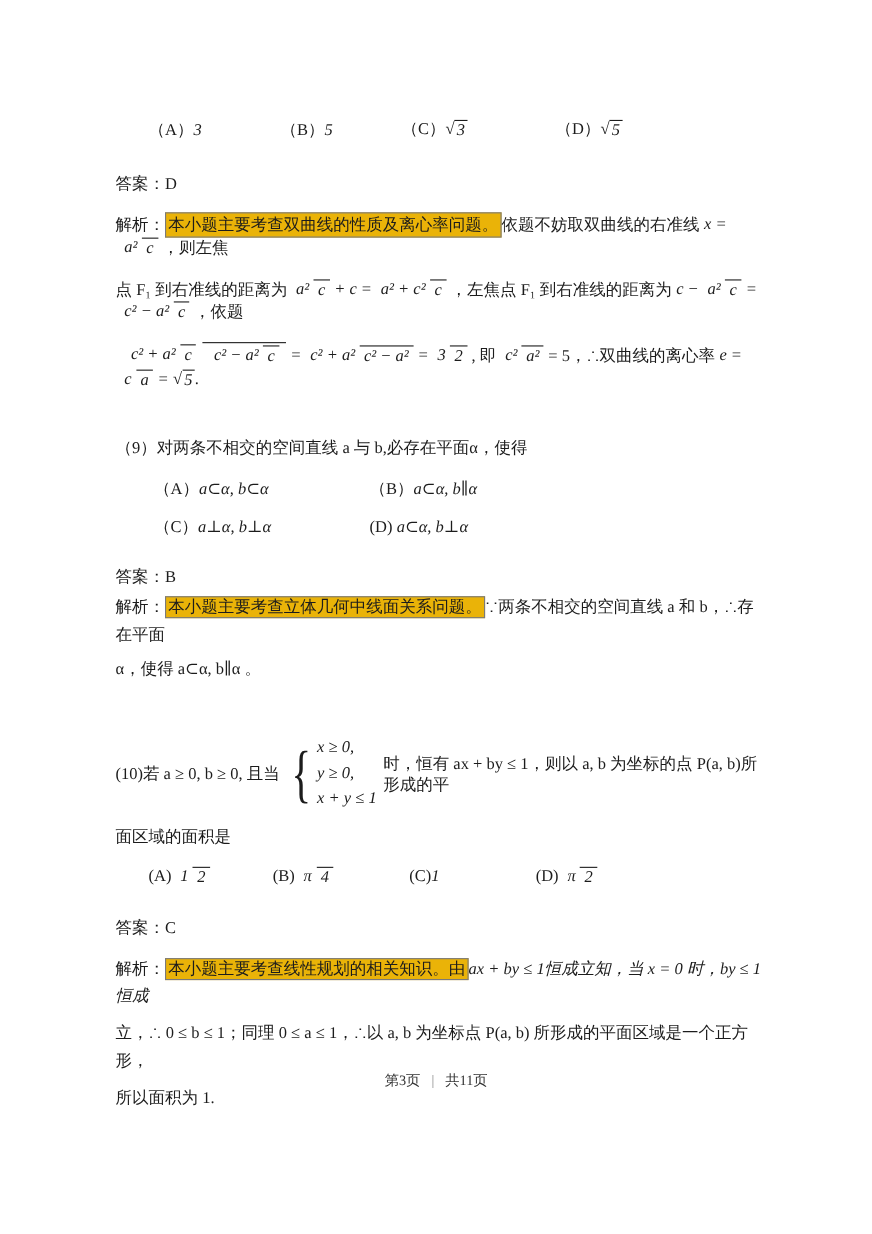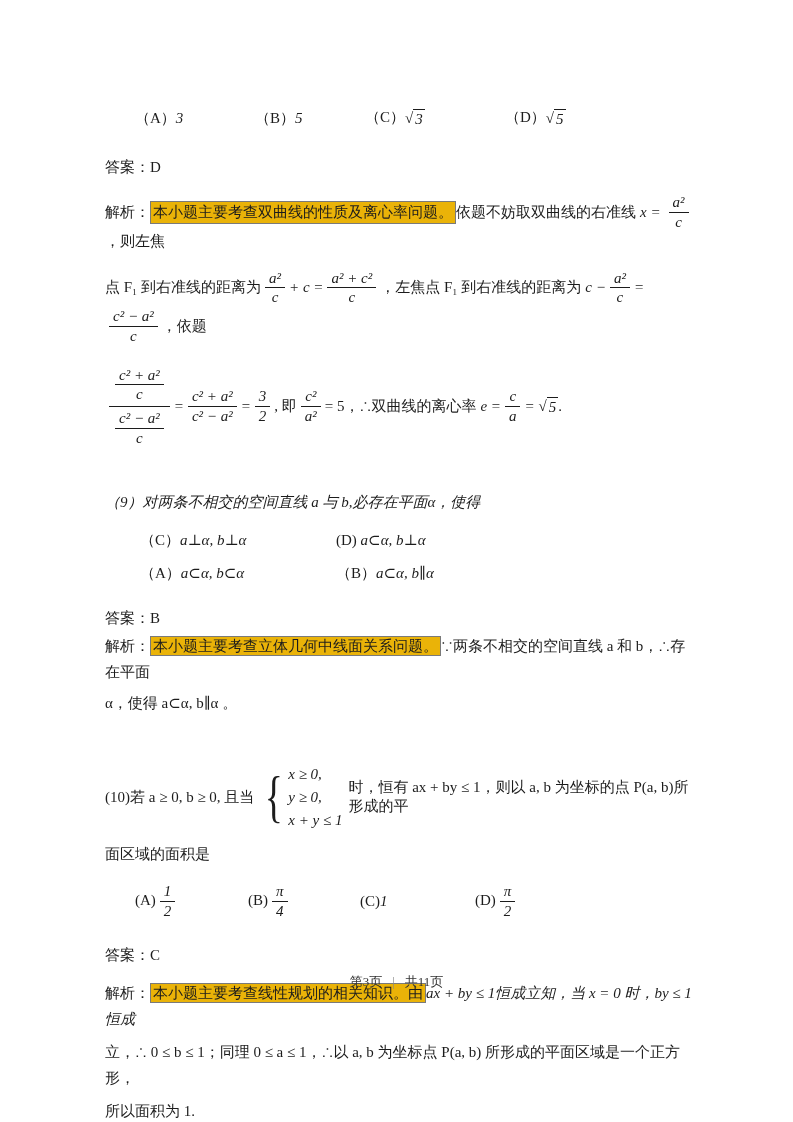--- a/index.html
+++ b/index.html
@@ -10,21 +10,21 @@
     font-family:"Liberation Serif","DejaVu Serif",serif;
     font-size:15px;
   }
   .page { position:relative; width:793px; height:1122px; padding:104px 100px 0 105px; overflow:hidden; }
 
   .line { line-height:1.7; }
   .m { font-style:italic; }
 
   
   .frac {
-    display:inline-flex; flex-direction:column; align-items:stretch;
+    display:inline-flex; flex-direction:row; align-items:stretch;
     vertical-align:middle; text-align:center; margin:0 4px; font-style:italic;
     line-height:1.25;
   }
   .frac > .num, .frac > .den { display:block; padding:0 4px; }
   .frac > .den { border-top:1px solid #1c1c1c; }
   .frac .frac { margin:2px 2px; }
 
   
   .sqrt { display:inline-flex; align-items:flex-start; vertical-align:middle; font-style:italic; }
   .sqrt .rt { font-style:normal; line-height:1.2; }
@@ -37,35 +37,35 @@
   .cases { display:inline-flex; align-items:center; vertical-align:middle; margin:0 6px; }
   .cases .brace { font-size:58px; font-weight:200; line-height:0.9; transform:scaleX(0.65); font-style:normal; }
   .cases .col { display:inline-flex; flex-direction:column; font-style:italic; line-height:1.55; text-align:left; }
 
   
   .opts8 { display:flex; padding-left:30px; margin-top:4px; align-items:center; }
   .opts8 .o1 { width:120px; } .opts8 .o2 { width:110px; } .opts8 .o3 { width:140px; }
   .opts9 { display:flex; padding-left:35px; margin-top:14px; }
   .opts9 .col1 { width:196px; }
   .opts10 { display:flex; padding-left:30px; margin-top:14px; align-items:center; }
-  .opts10 .o1 { width:113px; } .opts10 .o2 { width:112px; } .opts10 .o3 { width:115px; }
+  .opts10 .o1 { width:113px; } .opts10 .o2 { width:112px; } .opts10 .o3 { width:115px;margin-left:12px; }
 
   .mathline { display:flex; align-items:center; flex-wrap:wrap; }
   .stemflex { display:flex; align-items:center; }
   .stemflex .tail { flex:1; }
 
   .answer { margin-top:30px; }
   .footer {
     position:absolute; top:973px; left:0; width:793px;
     text-align:center; font-size:13px; color:#333;
   }
   .footer .divider { margin:0 10px; color:#8a8a8a; }
 
   .mt6{margin-top:6px;} .mt8{margin-top:8px;} .mt10{margin-top:10px;} .mt16{margin-top:16px;} .mt18{margin-top:18px;} .mt26{margin-top:26px;} .mt30{margin-top:30px;}
-  .mt40{margin-top:40px;font-style:italic;} .mt46{margin-top:46px;}
+  .mt40{margin-top:40px;} .mt46{margin-top:46px;}
 </style>
 </head>
 <body>
 
 <div class="page">
 
   <div class="opts8">
     <span class="o1">
       <span>（A）</span><span class="m">3</span>
     </span>
@@ -168,35 +168,35 @@
         <span class="rt">√</span>
         <span class="vin">5</span>
       </span>
     <span>.</span>
   </div>
 
   <div class="line mt40">
     <span>（9）对两条不相交的空间直线 a 与 b,必存在平面α，使得</span>
   </div>
 
+  <div class="opts9">
+    <span class="col1">
+      <span>（A）</span><span class="m">a⊂α, b⊂α</span>
+    </span>
+    <span>
+      <span>（B）</span><span class="m">a⊂α, b∥α</span>
+    </span>
+  </div>
+
   <div class="opts9 mt16">
     <span class="col1">
       <span>（C）</span><span class="m">a⊥α, b⊥α</span>
     </span>
     <span>
       <span>(D)</span> <span class="m">a⊂α, b⊥α</span>
-    </span>
-  </div>
-
-  <div class="opts9">
-    <span class="col1">
-      <span>（A）</span><span class="m">a⊂α, b⊂α</span>
-    </span>
-    <span>
-      <span>（B）</span><span class="m">a⊂α, b∥α</span>
     </span>
   </div>
 
   <div class="answer mt26">
     <span>答案：B</span>
   </div>
 
   <div class="line mt6">
     <span>解析：</span><span class="hl">本小题主要考查立体几何中线面关系问题。</span><span>∵两条不相交的空间直线 a 和 b，∴存在平面</span>
   </div>

